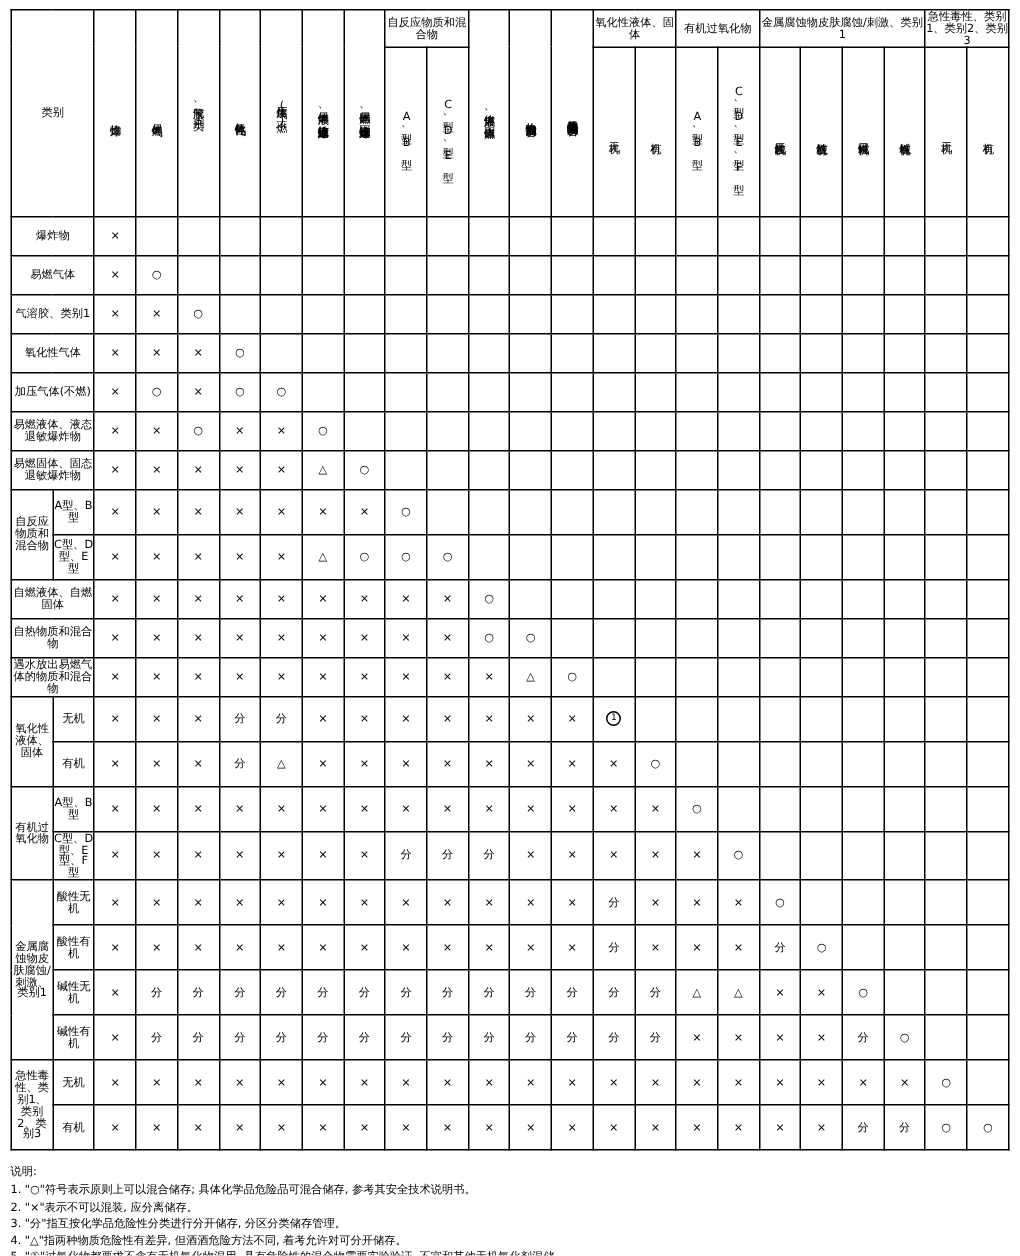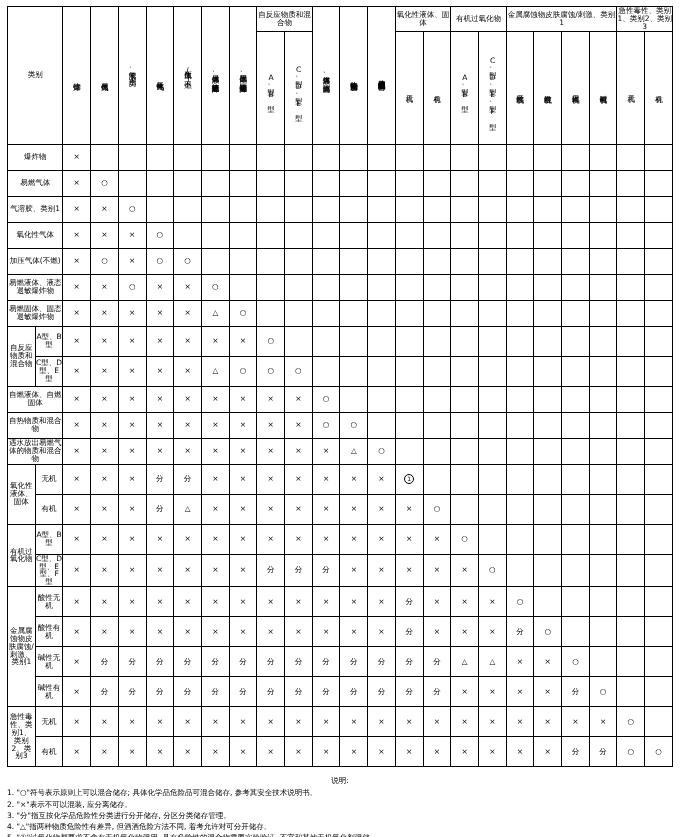--- a/index.html
+++ b/index.html
@@ -66,21 +66,21 @@
     height:100%;
   }
   .r{height:26px;}
   .r2{height:30px;}
   .notes{
     margin:8px 7px 0 7px;
     font-size:7.5px;
     line-height:1.5;
   }
   .notes .nt{margin:0;}
-  .notes .hd{margin:0 0 1px 0;text-align:center;}
+  .notes .hd{margin:0 0 1px 0;}
   .circled{
     display:inline-block;
     border:1px solid #000;
     border-radius:50%;
     width:8px;height:8px;
     line-height:8px;
     font-size:6px;
     text-align:center;
   }
 </style>

